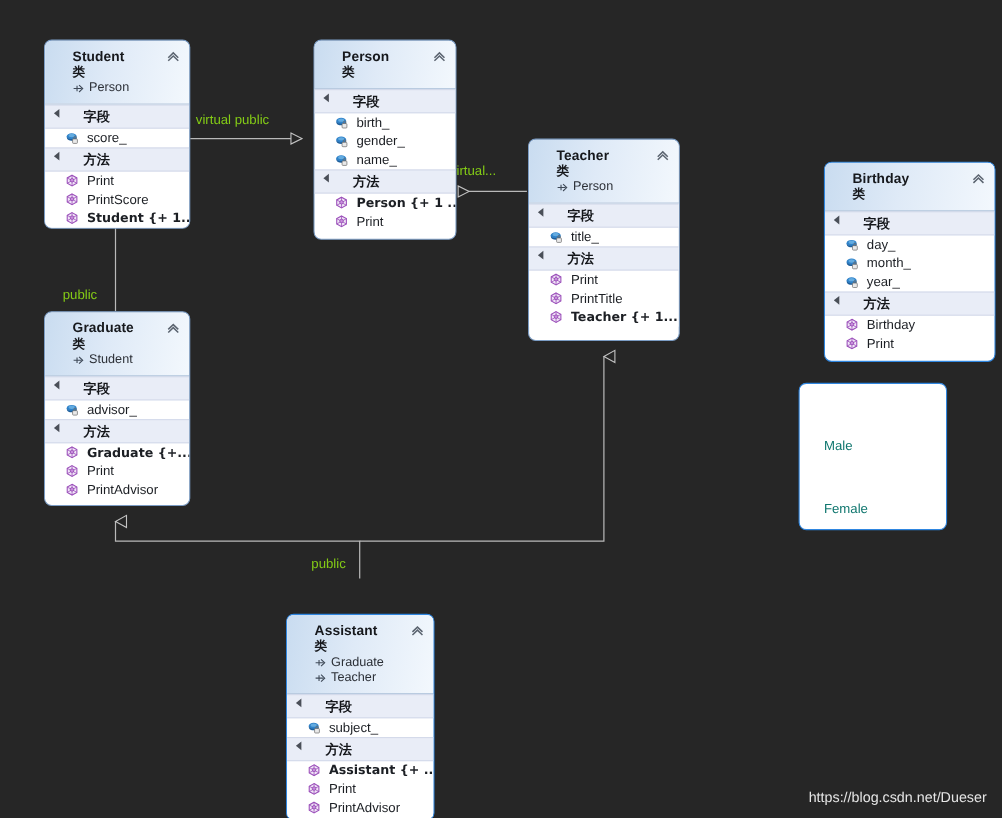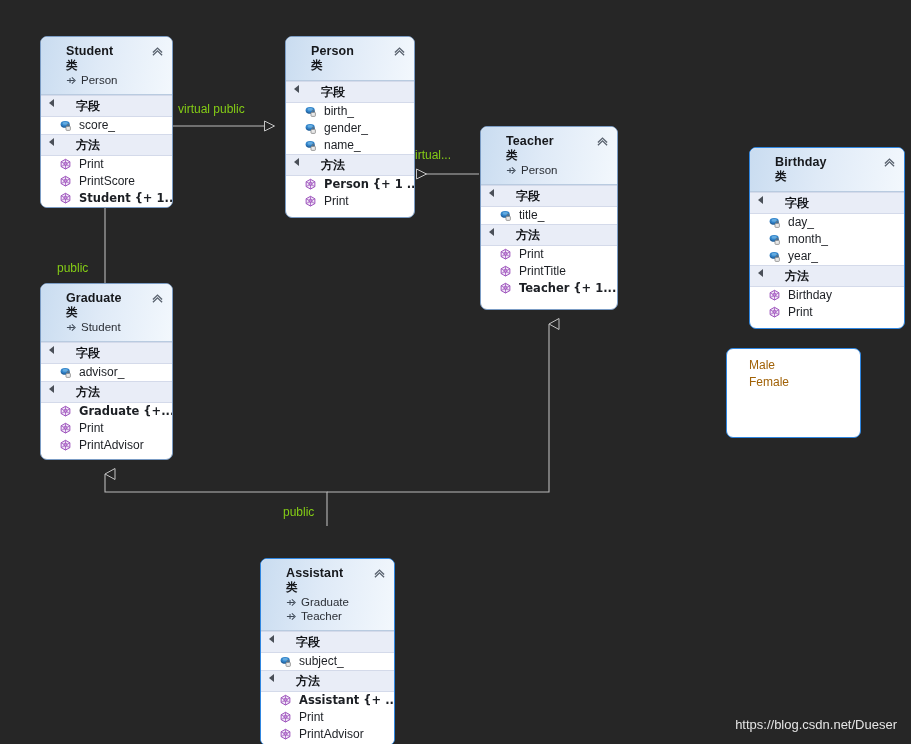--- a/index.html
+++ b/index.html
@@ -133,22 +133,23 @@
     font-family: "DejaVu Sans", "Liberation Sans", sans-serif;
     font-size: 11.5px;
   }
   .enum-values {
     margin: 7px 8px 8px 18px;
     background: #ffffff;
     padding: 1px 4px 2px 4px;
   }
   .enum-value {
     font-size: 12px;
-    color: #a16207;
+    color: #0f766e;
     line-height: 17px;
+    margin-top: 40px;
   }
   .ico { width: 13px; height: 13px; flex: 0 0 13px; }
   
   #watermark {
     position: absolute;
     right: 14px;
     bottom: 12px;
     color: #e5e5e5;
     font-size: 13px;
     font-family: Liberation Sans, sans-serif;

